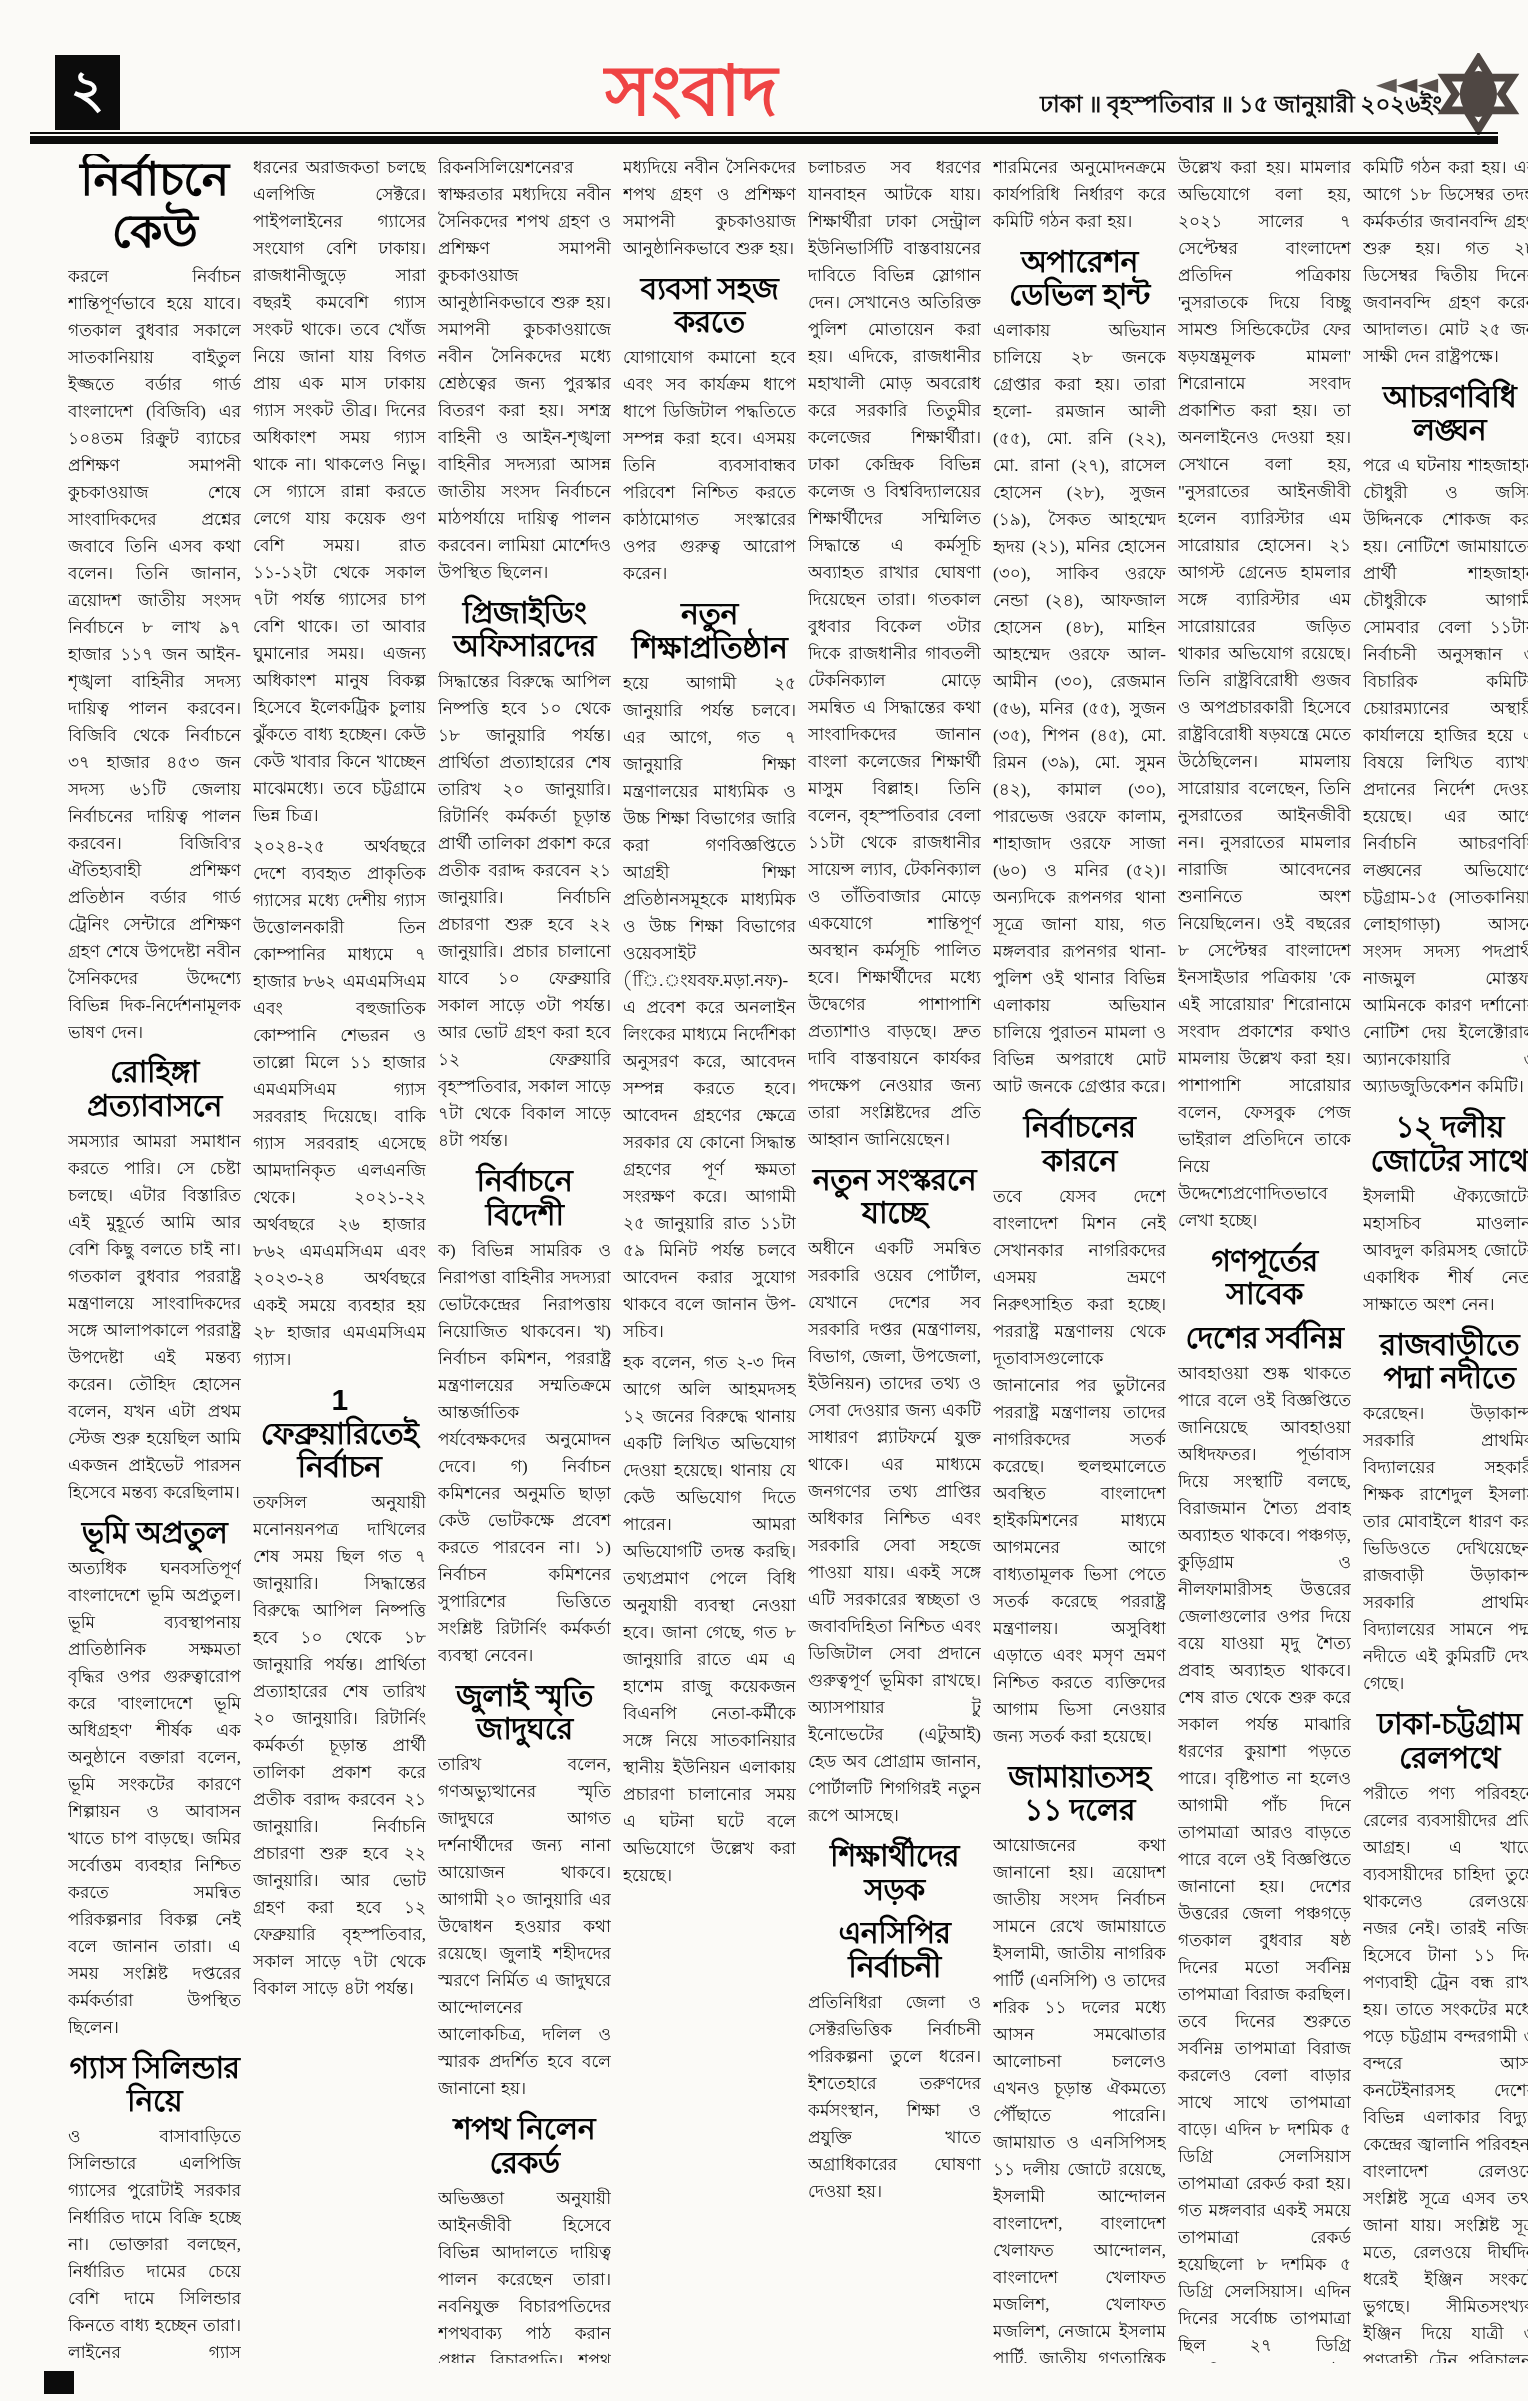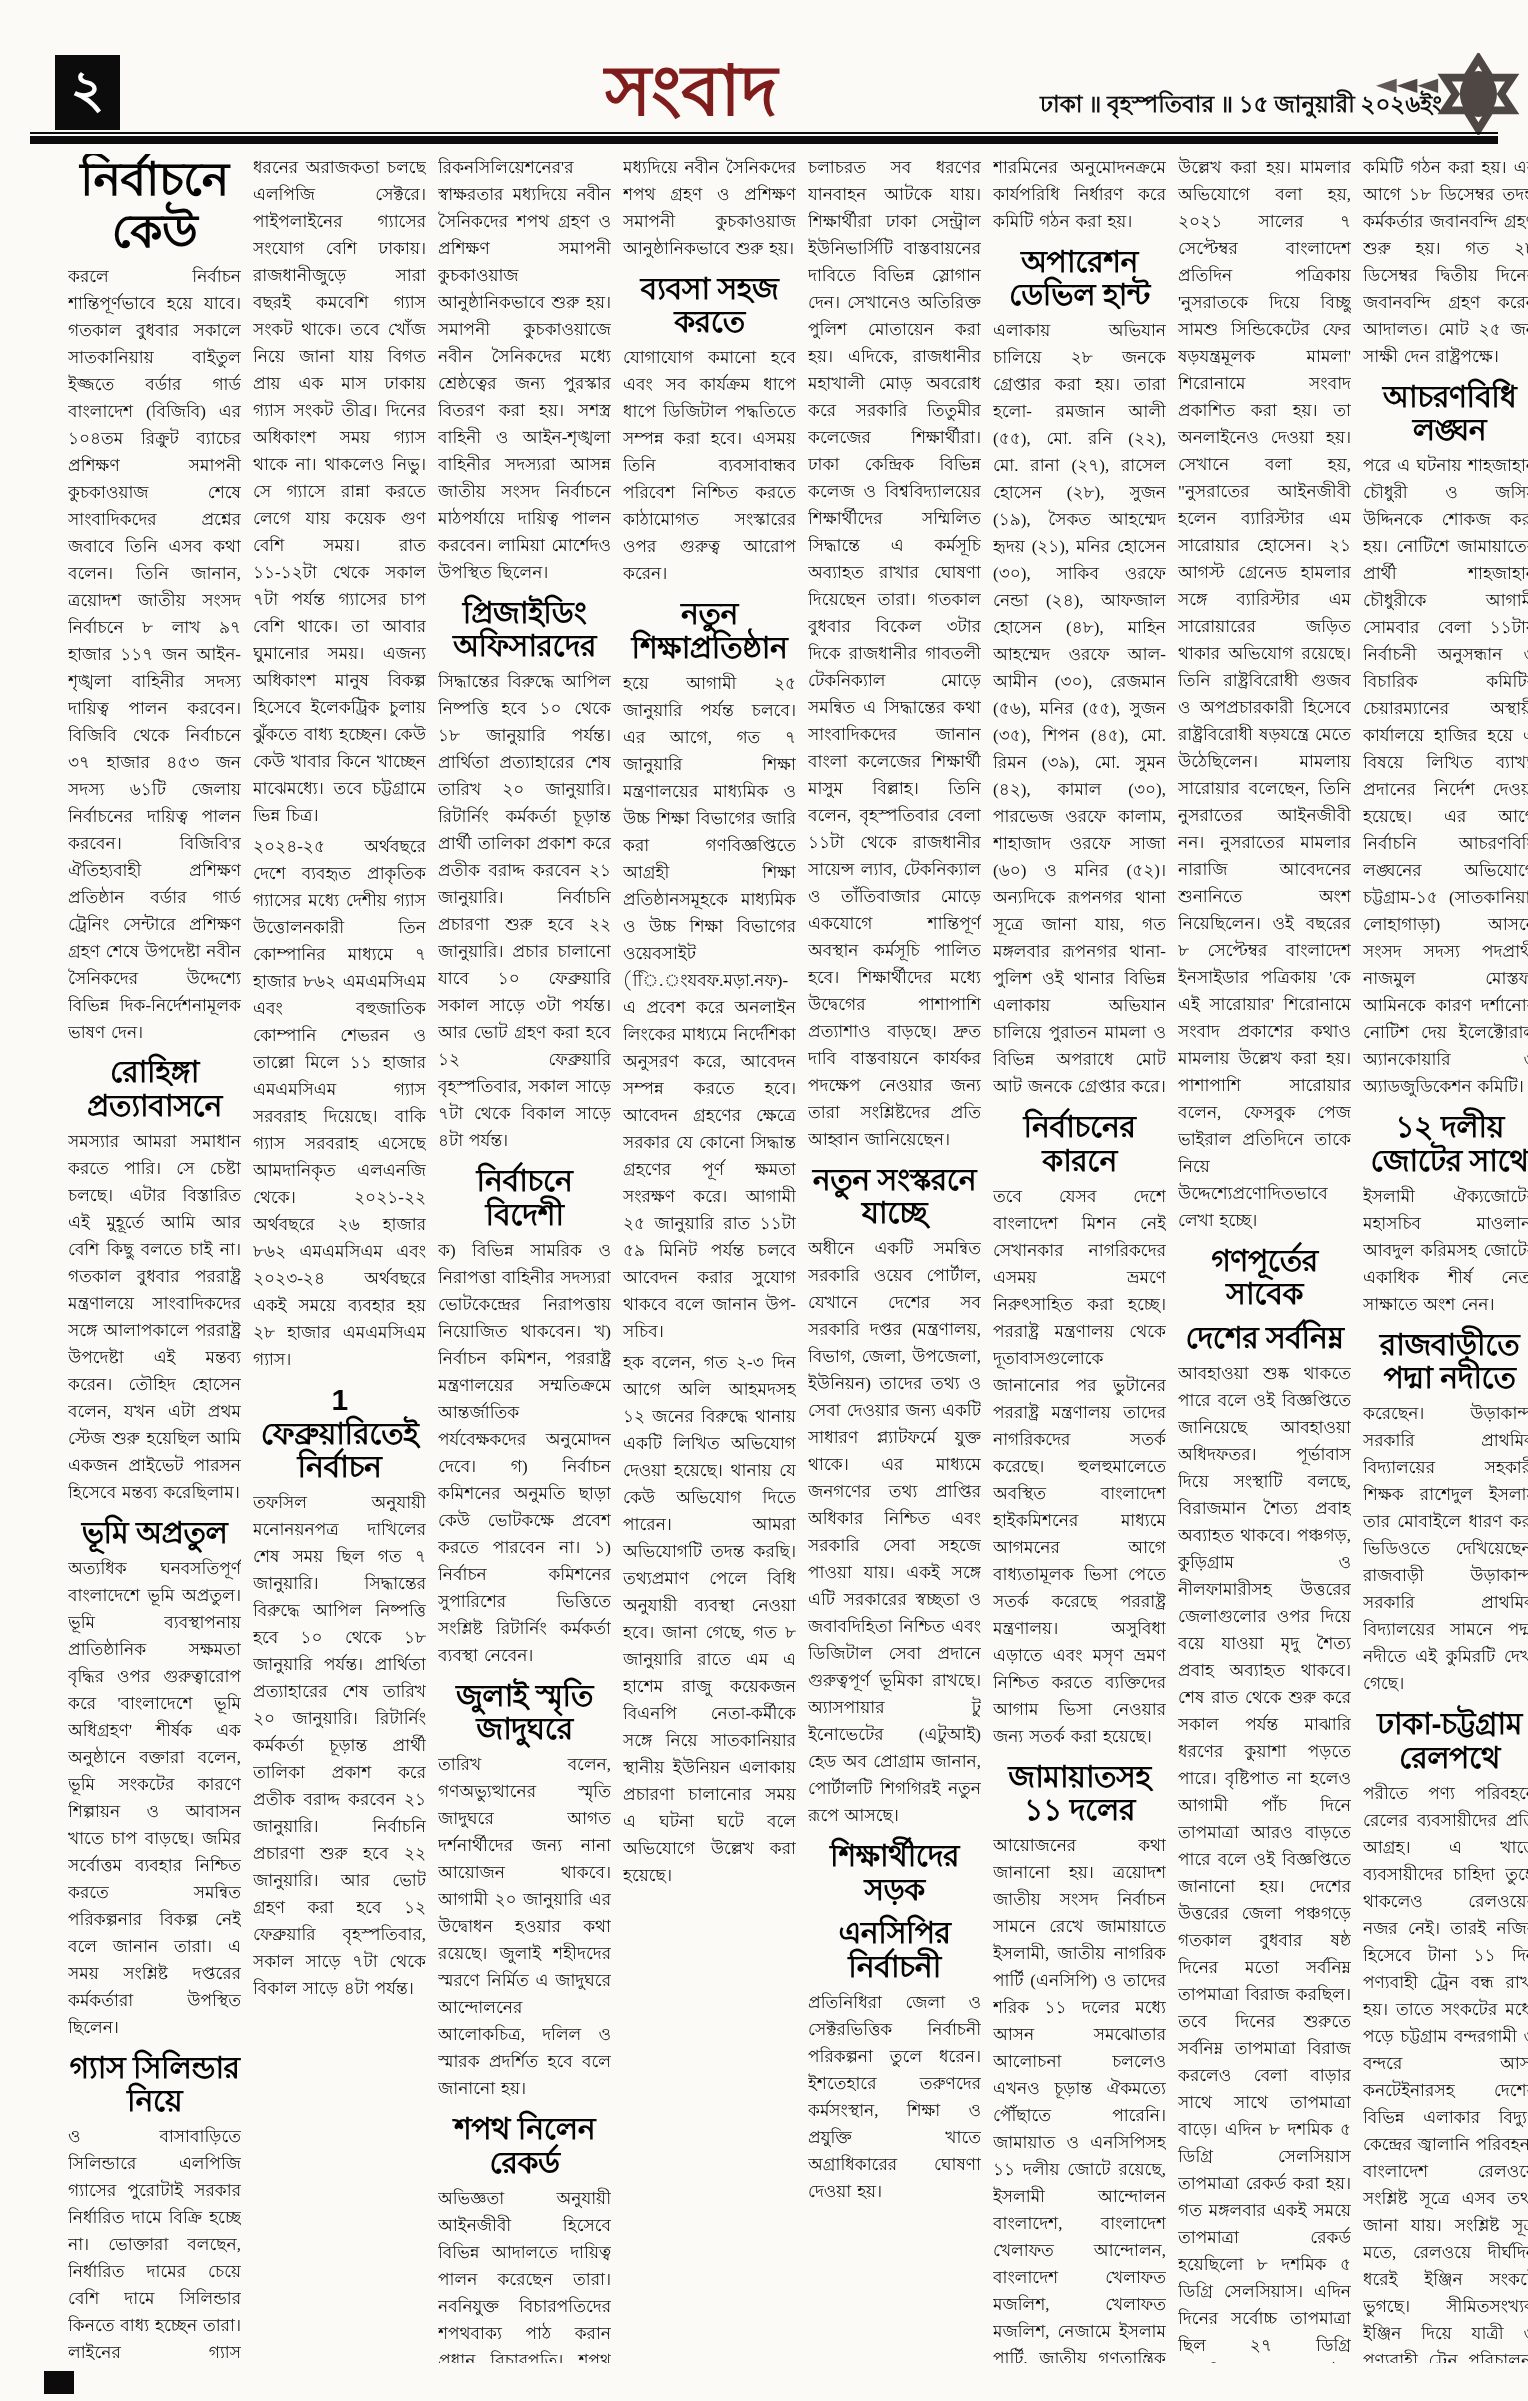--- a/index.html
+++ b/index.html
@@ -22,21 +22,21 @@
     font-family:"Liberation Sans","DejaVu Sans",sans-serif;
   }
   .masthead .sun{position:absolute;left:107px;top:3.3px;}
   .masthead .title{
     position:absolute;left:0;top:18.6px;width:349px;
     font-size:57px;line-height:1;font-weight:900;color:#0a0a0a;
     text-shadow:1.1px 1.1px 0 #fff,-1.1px -1.1px 0 #fff,0 0 1.1px #fff;
     white-space:nowrap;letter-spacing:1.1px;
   }
   .section-title{
-    position:absolute;left:605px;top:14px;font-size:70px;line-height:1;font-weight:800;color:#7f1d1d;
+    position:absolute;left:605px;top:14px;font-size:70px;line-height:1;font-weight:800;color:#ef4444;
     white-space:nowrap;
   }
   .dateline{
     position:absolute;left:1040px;top:43px;font-size:23px;font-weight:bold;white-space:nowrap;
   }
   .ornament{position:absolute;left:1364px;top:9.8px;width:158px;height:82px;}
   .rule-thin{position:absolute;left:30px;top:132px;width:1468px;height:1.6px;background:#0c0c0c;}
   .rule-thick{position:absolute;left:30px;top:136px;width:1468px;height:8.2px;background:#0c0c0c;}
   
   #cols{position:absolute;left:36px;top:154px;width:1468px;height:2209px;display:flex;gap:12px;margin-left:32px;}

